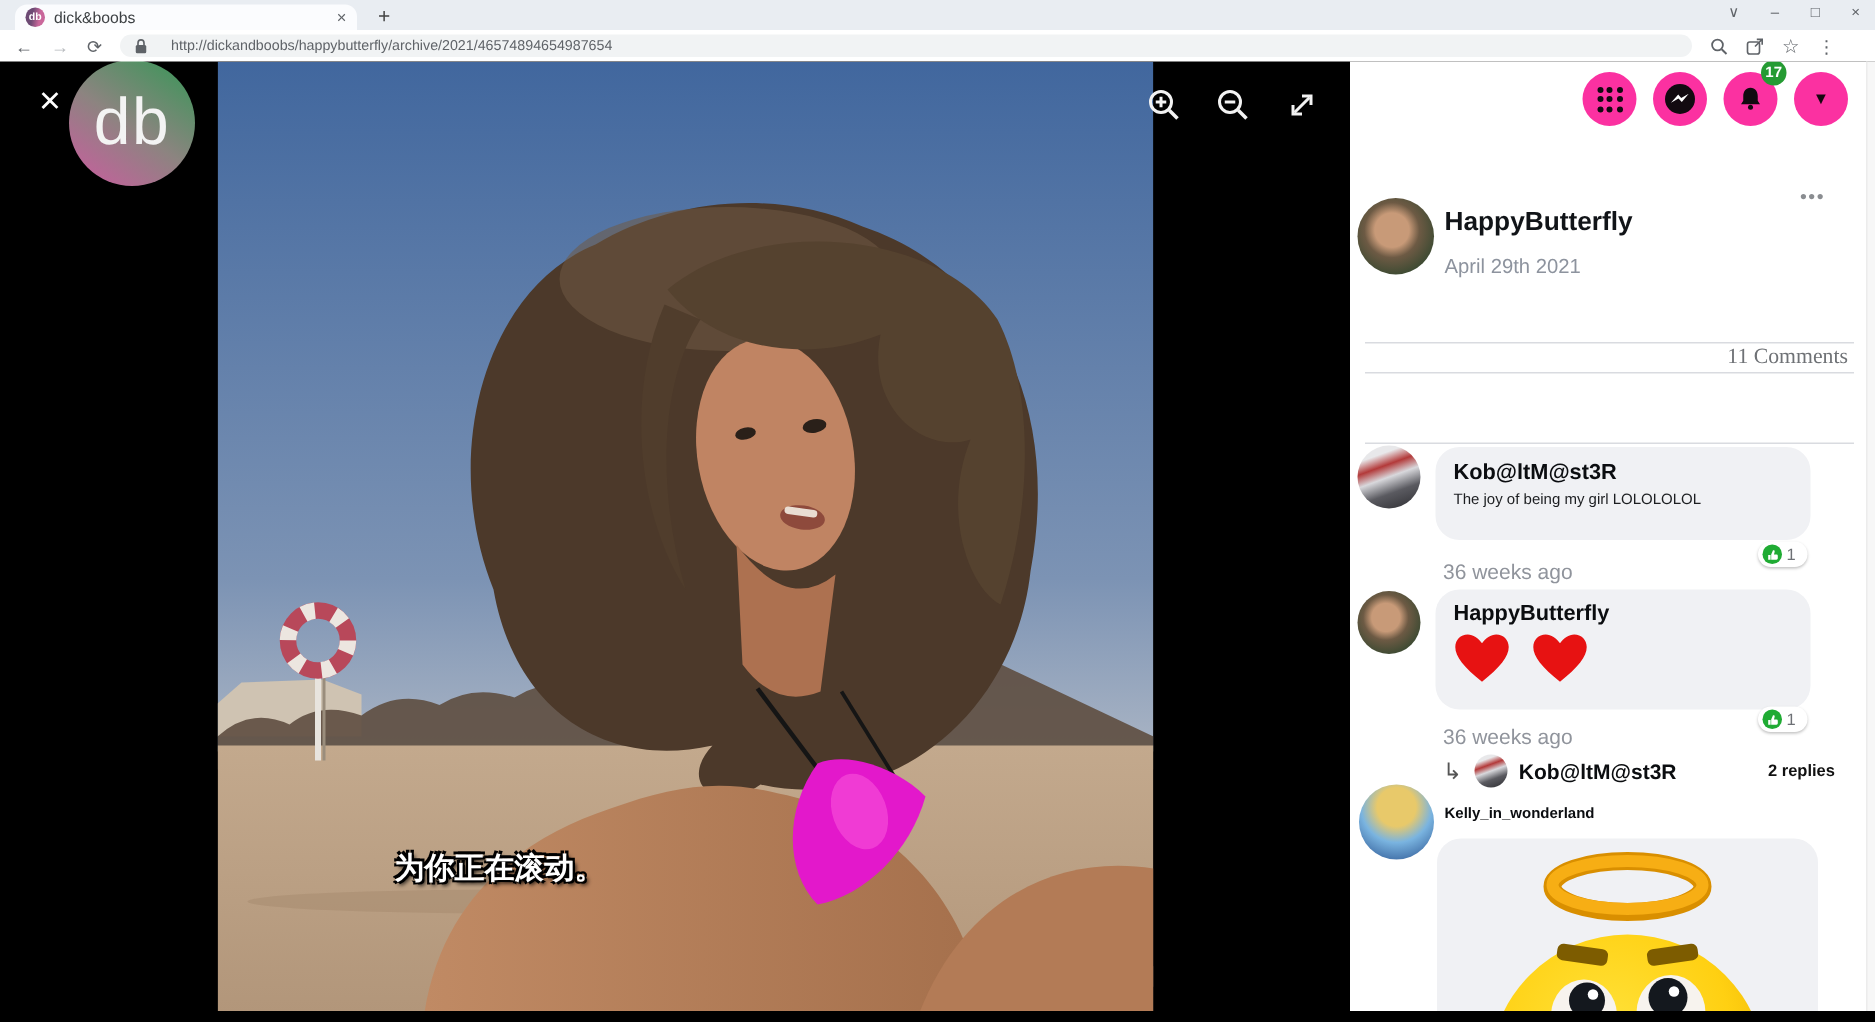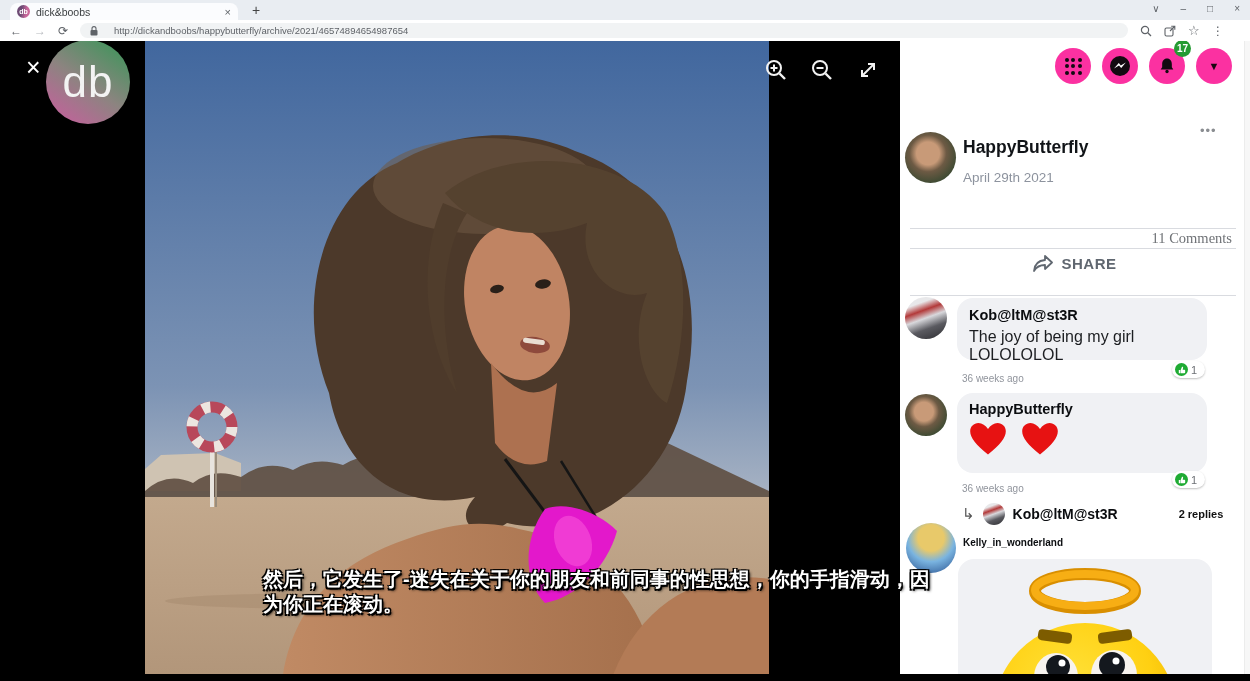--- a/index.html
+++ b/index.html
@@ -60,22 +60,22 @@
   .ph-date { position:absolute; left:58px; top:28px; font-size:13.5px; color:#8d939e;margin-top:10px; }
   .post-menu { position:absolute; left:300px; top:82px; color:#8a8d91; font-size:13px; letter-spacing:1px; }
 
   .divider { position:absolute; left:10px; width:326px; height:1px; background:#d9dbe0; }
   .comments-count { position:absolute; right:18px; top:189px; font-size:14.5px; color:#6f7276;font-family:Liberation Serif, serif; }
   .share-row { position:absolute; left:0; top:214px; width:350px; display:flex; align-items:center; justify-content:center; gap:8px; }
   .share-label { font-size:15px; font-weight:bold; color:#606770; letter-spacing:.5px; }
 
   .bubble { position:absolute; background:#f0f1f4; border-radius:16px; }
   .c-author { font-size:14.5px; font-weight:bold; color:#0b0d10; }
-  .c-text { font-size:16px; color:#1c1e21; margin-top:5px; }
-  .c-time { position:absolute; font-size:10px; color:#90949c; }
+  .c-text { font-size:10px; color:#1c1e21; margin-top:5px; }
+  .c-time { position:absolute; font-size:14px; color:#90949c; }
   .like-pill { position:absolute; width:33px; height:17px; background:#fff; border-radius:9px;
                box-shadow:0 1px 2px rgba(0,0,0,.25); display:flex; align-items:center; gap:3px; padding:0 3px; }
   .like-circle { width:13px; height:13px; border-radius:50%; background:#1fab33; display:flex; align-items:center; justify-content:center; }
   .like-count { font-size:11px; color:#6d7075; }
   .hearts { display:flex; gap:14px; margin-top:4px; }
 
   .reply-row { position:absolute; left:62px; top:462px; width:280px; height:22px; display:flex; align-items:center; gap:8px; }
   .reply-arrow { color:#555; font-size:15px; }
   .reply-author { font-size:14px; font-weight:bold; color:#0b0d10; }
   .reply-count { font-size:11px; font-weight:bold; color:#111; margin-left:53px; }
@@ -249,26 +249,20 @@
     <div class="post-header">
       <div class="avatar av-hb ph-avatar"></div>
       <div class="ph-name">HappyButterfly</div>
       <div class="ph-date">April 29th 2021</div>
     </div>
 
     <div class="divider" style="top:187px"></div>
     <div class="comments-count">11 Comments</div>
     <div class="divider" style="top:207px"></div>
 
-    <div class="share-row">
-      <svg width="20" height="17" viewBox="0 0 20 17">
-        <path d="M12 1 L19 7.5 L12 14 L12 10 C6 10 3 12.5 1 16 C1.5 10 5 5.5 12 5 Z" fill="none" stroke="#606770" stroke-width="1.8" stroke-linejoin="round"></path>
-      </svg>
-      <span class="share-label">SHARE</span>
-    </div>
     <div class="divider" style="top:254px"></div>
 
     <div class="avatar av-car" style="position:absolute;left:5px;top:256px;width:42px;height:42px;"></div>
     <div class="bubble" style="left:57px;top:257px;width:250px;height:62px;padding:9px 12px;">
       <div class="c-author">Kob@ltM@st3R</div>
       <div class="c-text">The joy of being my girl LOLOLOLOL</div>
     </div>
     <div class="c-time" style="left:62px;top:332px;">36 weeks ago</div>
     <div class="like-pill" style="left:272px;top:320px;">
       <div class="like-circle">
@@ -330,18 +324,17 @@
         <circle cx="148" cy="100" r="13" fill="#14181e"></circle>
         <circle cx="98" cy="98" r="3.5" fill="#fff"></circle>
         <circle cx="152" cy="96" r="3.5" fill="#fff"></circle>
       </svg>
     </div>
 
     <div class="panel-scrollbar"></div>
   </div>
 
   <div class="subtitle">
-    <div>然后，它发生了-迷失在关于你的朋友和前同事的性思想，你的手指滑动，因</div>
     <div>为你正在滚动。</div>
   </div>
 
   <div class="bottom-strip"></div>
 </div>
 
 </body></html>

